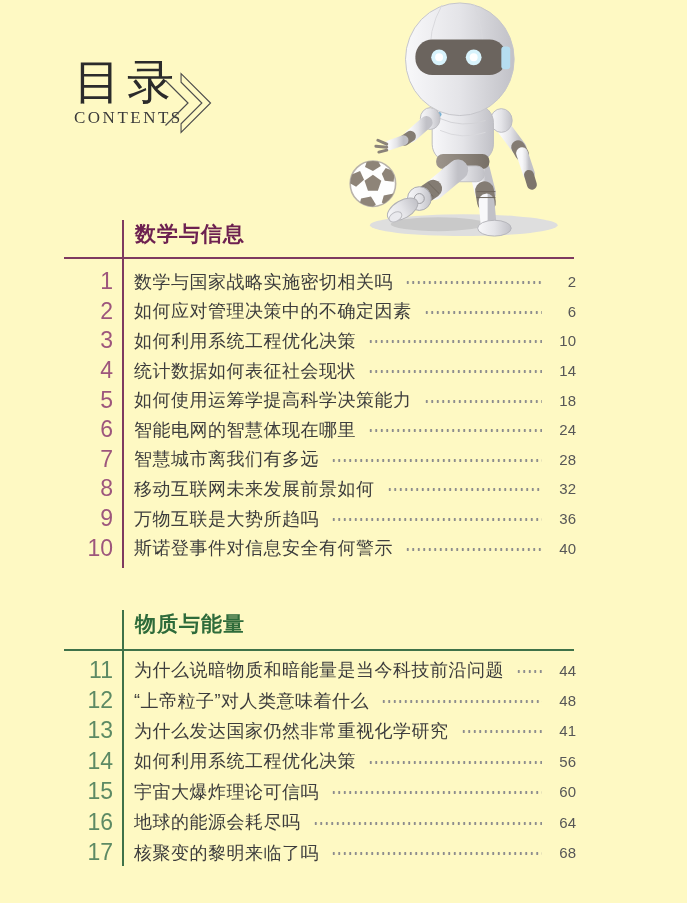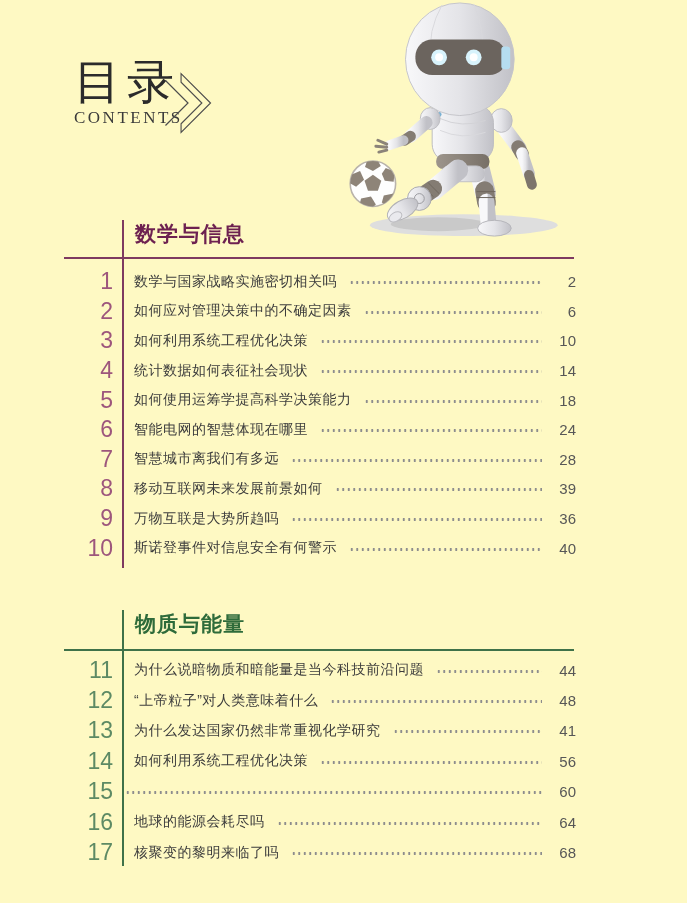--- a/index.html
+++ b/index.html
@@ -50,21 +50,21 @@
     display:flex; align-items:center; padding-right:115px;
   }
   .sec-0 .row { height:29.6px; }
   .sec-1 .row { height:30.4px; }
 
   .num {
     width:109px; text-align:right; font-size:23px; line-height:1;
     font-weight:400; flex:0 0 auto;
   }
   .title {
-    margin-left:21px; font-size:14px; color:#3d3d3d; white-space:nowrap;
+    margin-left:21px; font-size:18px; color:#3d3d3d; white-space:nowrap;
     letter-spacing:0.5px; flex:0 0 auto;
   }
   .leader {
     flex:1 1 auto; min-width:18px; height:5px; margin:2px 8px 0 12px;
     background-image:radial-gradient(circle, #8d8d8d 1.1px, transparent 1.4px);
     background-size:5.5px 5px; background-repeat:repeat-x; background-position:left center;
   }
   .pageno {
     flex:0 0 auto; min-width:26px; text-align:right; font-size:15px; color:#575757;
   }
@@ -232,21 +232,21 @@
           <div class="row">
       <span class="num" style="color: rgb(157, 86, 124);">7</span>
       <span class="title">智慧城市离我们有多远</span>
       <span class="leader"></span>
       <span class="pageno">28</span>
     </div>
           <div class="row">
       <span class="num" style="color: rgb(157, 86, 124);">8</span>
       <span class="title">移动互联网未来发展前景如何</span>
       <span class="leader"></span>
-      <span class="pageno">39</span>
+      <span class="pageno">32</span>
     </div>
           <div class="row">
       <span class="num" style="color: rgb(157, 86, 124);">9</span>
       <span class="title">万物互联是大势所趋吗</span>
       <span class="leader"></span>
       <span class="pageno">36</span>
     </div>
           <div class="row">
       <span class="num" style="color: rgb(157, 86, 124);">10</span>
       <span class="title">斯诺登事件对信息安全有何警示</span>
@@ -279,20 +279,21 @@
       <span class="pageno">41</span>
     </div>
           <div class="row">
       <span class="num" style="color: rgb(93, 138, 100);">14</span>
       <span class="title">如何利用系统工程优化决策</span>
       <span class="leader"></span>
       <span class="pageno">56</span>
     </div>
           <div class="row">
       <span class="num" style="color: rgb(93, 138, 100);">15</span>
+      <span class="title">宇宙大爆炸理论可信吗</span>
       <span class="leader"></span>
       <span class="pageno">60</span>
     </div>
           <div class="row">
       <span class="num" style="color: rgb(93, 138, 100);">16</span>
       <span class="title">地球的能源会耗尽吗</span>
       <span class="leader"></span>
       <span class="pageno">64</span>
     </div>
           <div class="row">

